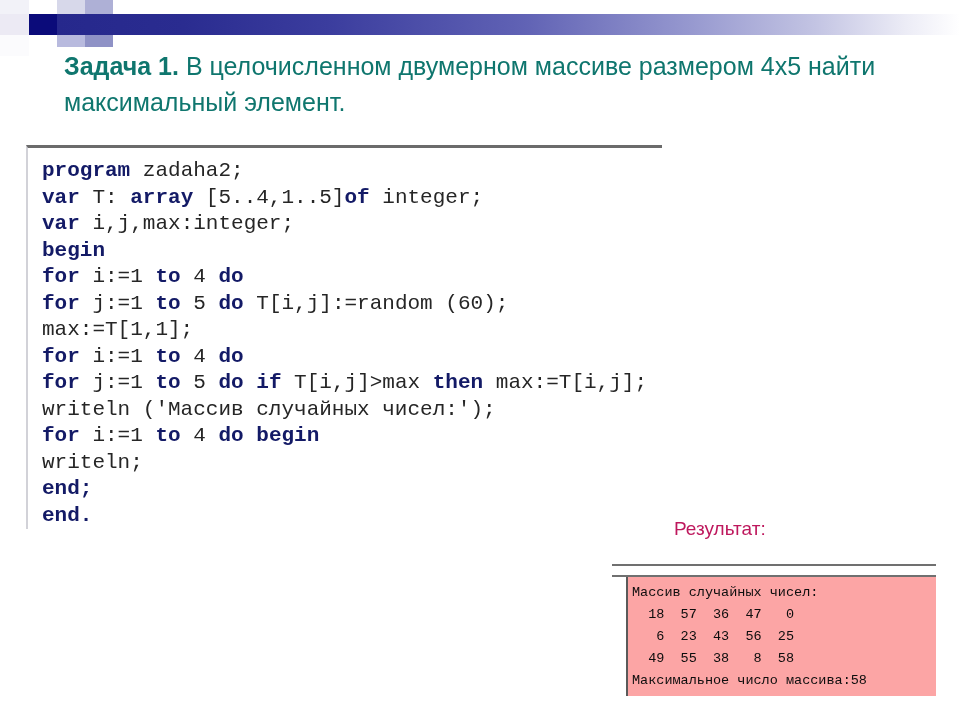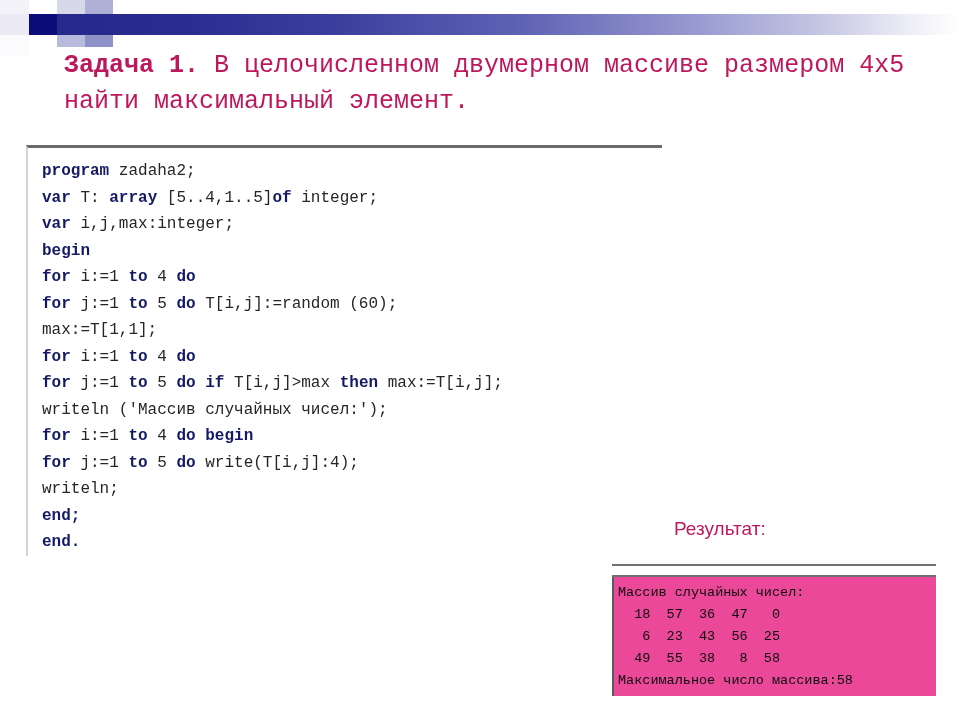--- a/index.html
+++ b/index.html
@@ -41,43 +41,43 @@
         #ececf6 94%,
         #ffffff 100%);
   }
 
   
   #title-block {
     position: absolute;
     left: 64px;
     top: 48px;
     width: 860px;
-    font-family: Liberation Mono, monospace;
+    font-family: Liberation Sans, sans-serif;
     font-size: 25px;
     line-height: 36px;
-    color: #be185d;
+    color: #0f766e;
   }
   #title-block .t-bold {
     font-weight: bold;
   }
 
   
   #code-block {
     position: absolute;
     left: 26px;
     top: 145px;
     width: 636px;
     border-top: 3px solid #6b6b6b;
     border-left: 2px solid #d2d2d8;
     padding: 10px 0 0 14px;
     box-sizing: border-box;
   }
   .code-line {
     font-family: "Liberation Mono", "DejaVu Sans Mono", monospace;
-    font-size: 16px;
+    font-size: 21px;
     line-height: 26.5px;
     color: #262626;
     white-space: pre;
     letter-spacing: 0px;
   }
   .code-line b {
     color: #131a66;
     font-weight: bold;
   }
 
@@ -101,21 +101,22 @@
   }
   #output-topbar {
     height: 9px;
     border-top: 2px solid #707070;
     border-bottom: 2px solid #707070;
     background: #ffffff;
   }
   #output-body {
     border-left: 2px solid #5a5a5a;
     padding: 5px 0 4px 4px;
-    background: #ec4899;
+    background: #fca5a5;
+    margin-left: 14px;
   }
   .out-line {
     font-family: "Liberation Mono", "DejaVu Sans Mono", monospace;
     font-size: 13.5px;
     line-height: 22px;
     color: #0d0d0d;
     white-space: pre;
   }
 </style>
 </head>
@@ -149,21 +150,20 @@
     <div class="code-line"><b>var</b><span> T: </span><b>array</b><span> [5..4,1..5]</span><b>of</b><span> integer;</span></div>
     <div class="code-line"><b>var</b><span> i,j,max:integer;</span></div>
     <div class="code-line"><b>begin</b></div>
     <div class="code-line"><b>for</b><span> i:=1 </span><b>to</b><span> 4 </span><b>do</b></div>
     <div class="code-line"><b>for</b><span> j:=1 </span><b>to</b><span> 5 </span><b>do</b><span> T[i,j]:=random (60);</span></div>
     <div class="code-line"><span>max:=T[1,1];</span></div>
     <div class="code-line"><b>for</b><span> i:=1 </span><b>to</b><span> 4 </span><b>do</b></div>
     <div class="code-line"><b>for</b><span> j:=1 </span><b>to</b><span> 5 </span><b>do</b><span> </span><b>if</b><span> T[i,j]&gt;max </span><b>then</b><span> max:=T[i,j];</span></div>
     <div class="code-line"><span>writeln ('Массив случайных чисел:');</span></div>
     <div class="code-line"><b>for</b><span> i:=1 </span><b>to</b><span> 4 </span><b>do</b><span> </span><b>begin</b></div>
-    <div class="code-line"><b>for</b><span> j:=1 </span><b>to</b><span> 5 </span><b>do</b><span> write(T[i,j]:4);</span></div>
     <div class="code-line"><span>writeln;</span></div>
     <div class="code-line"><b>end;</b></div>
     <div class="code-line"><b>end.</b></div>
   </div>
 
 <div id="result-label">Результат:</div>
 
 <div id="output-box">
   <div id="output-topbar"></div>
   <div id="output-body">

